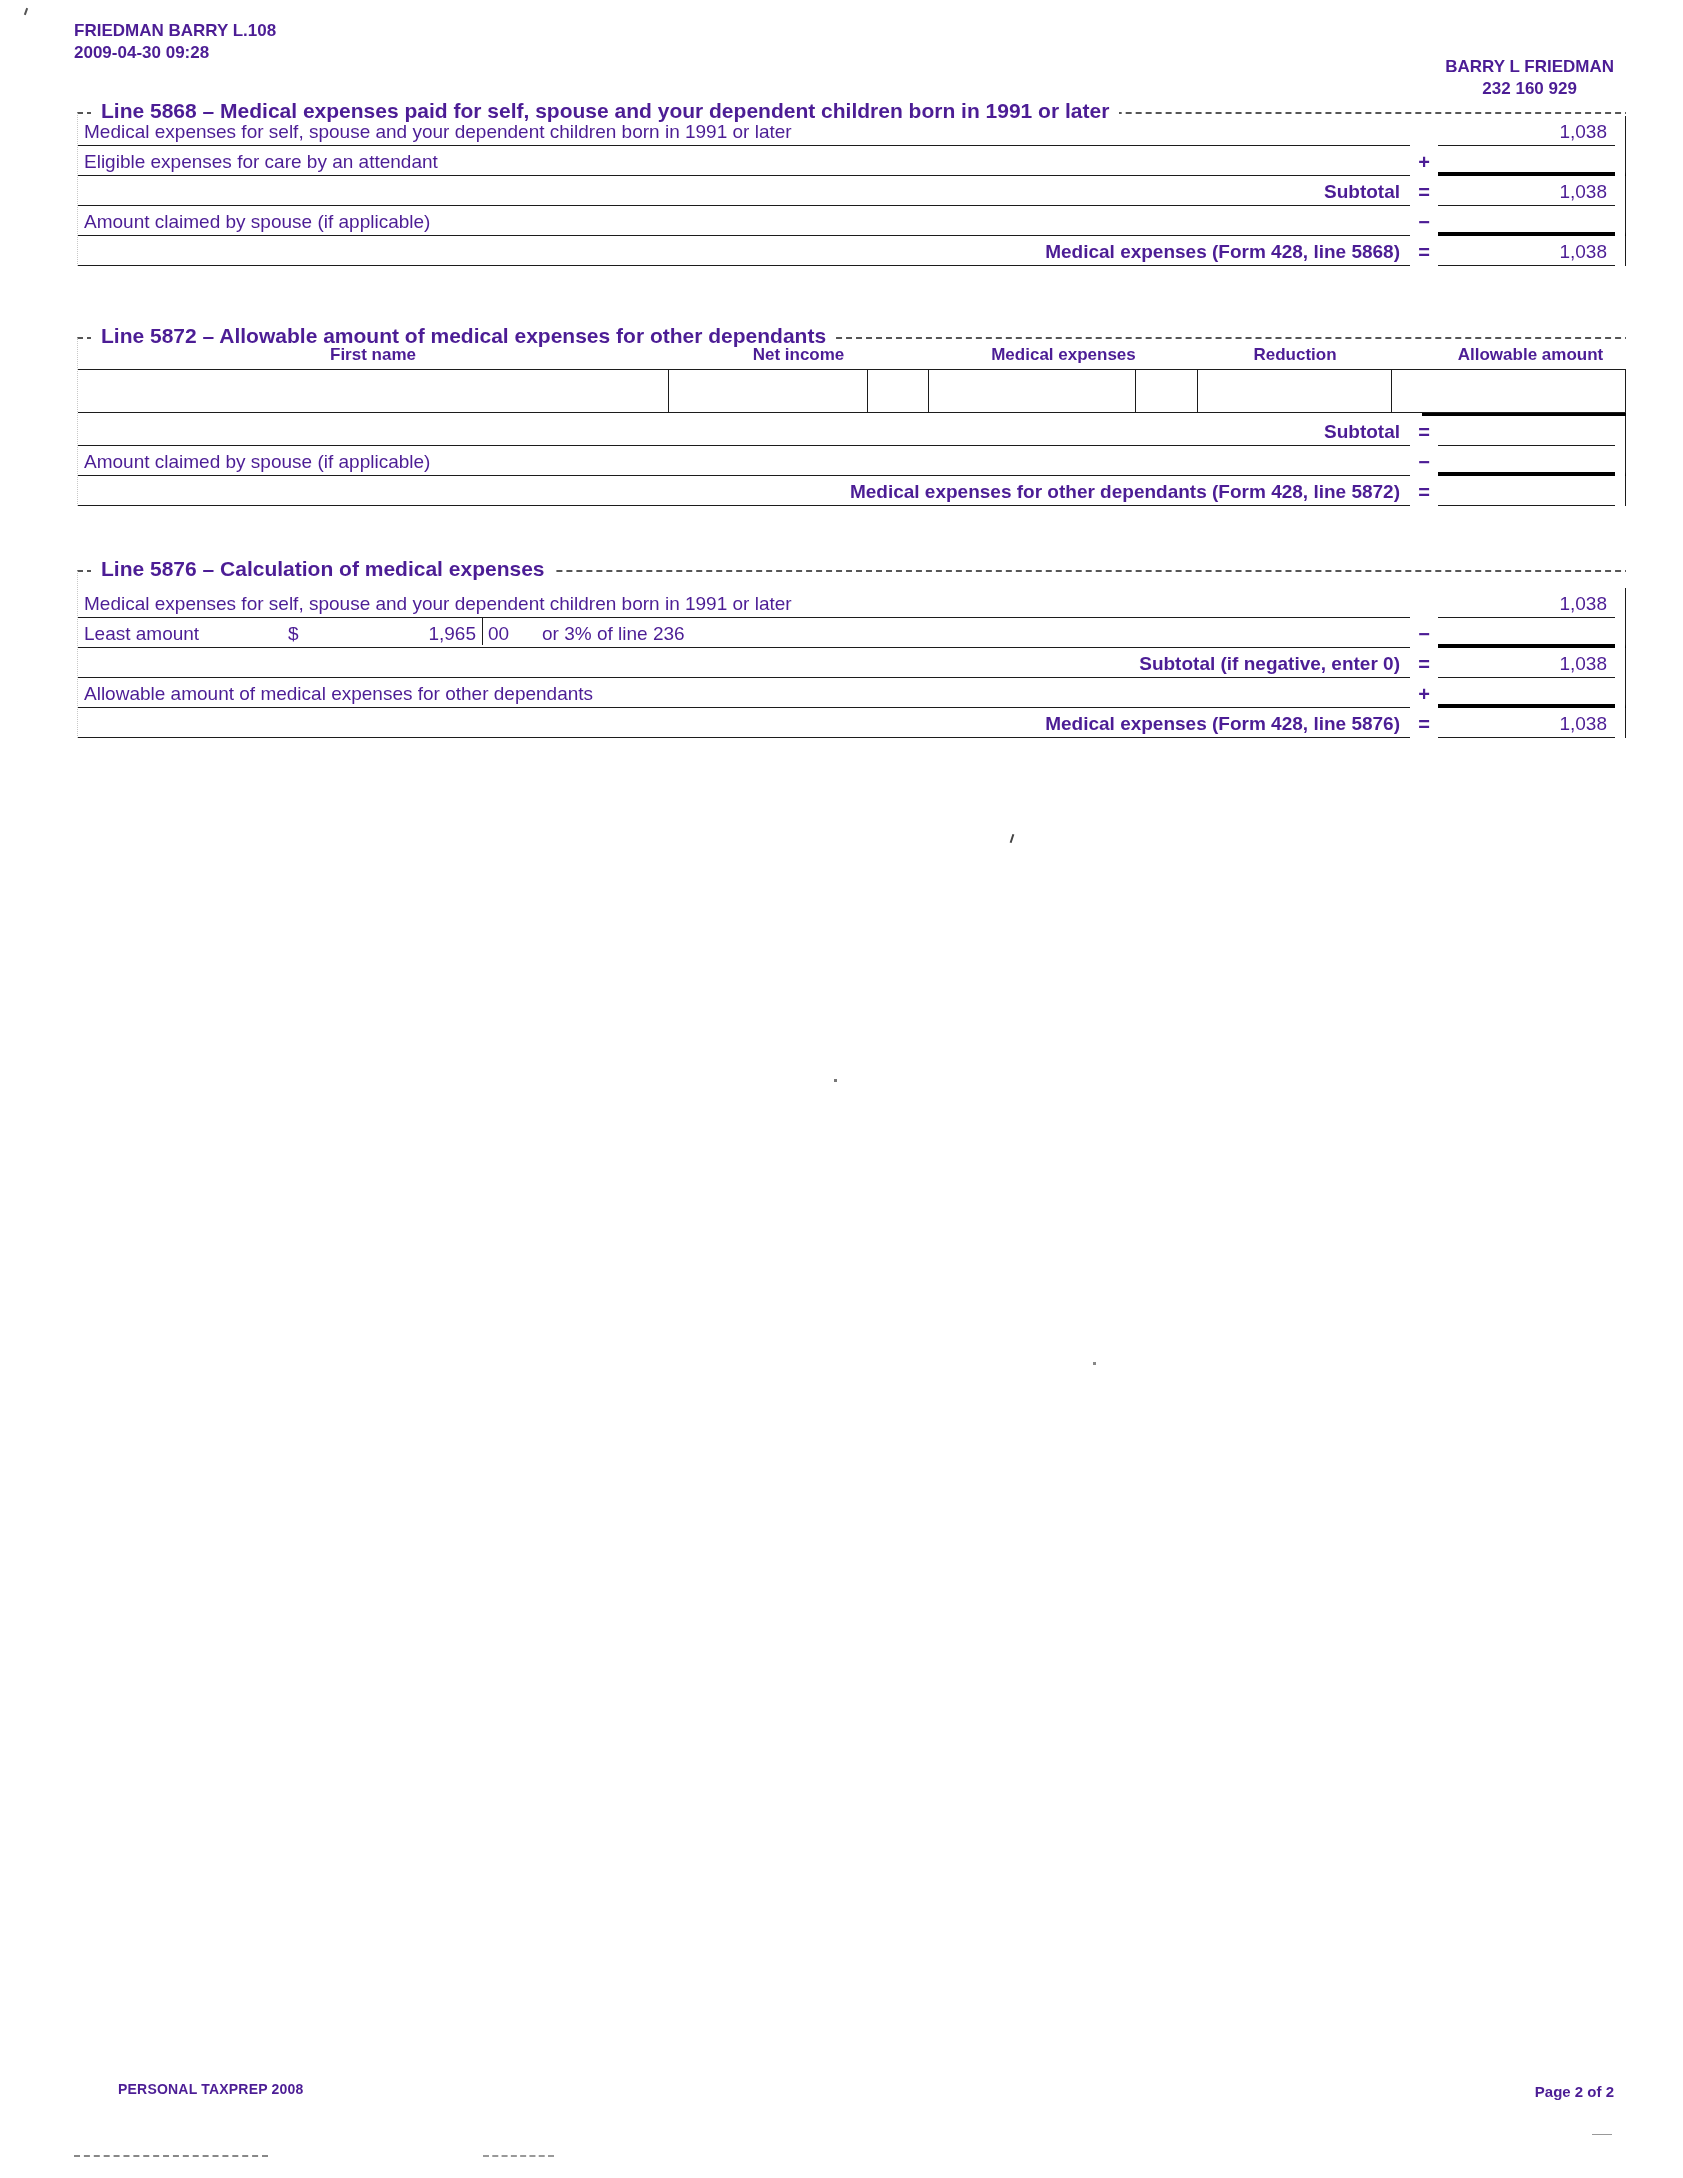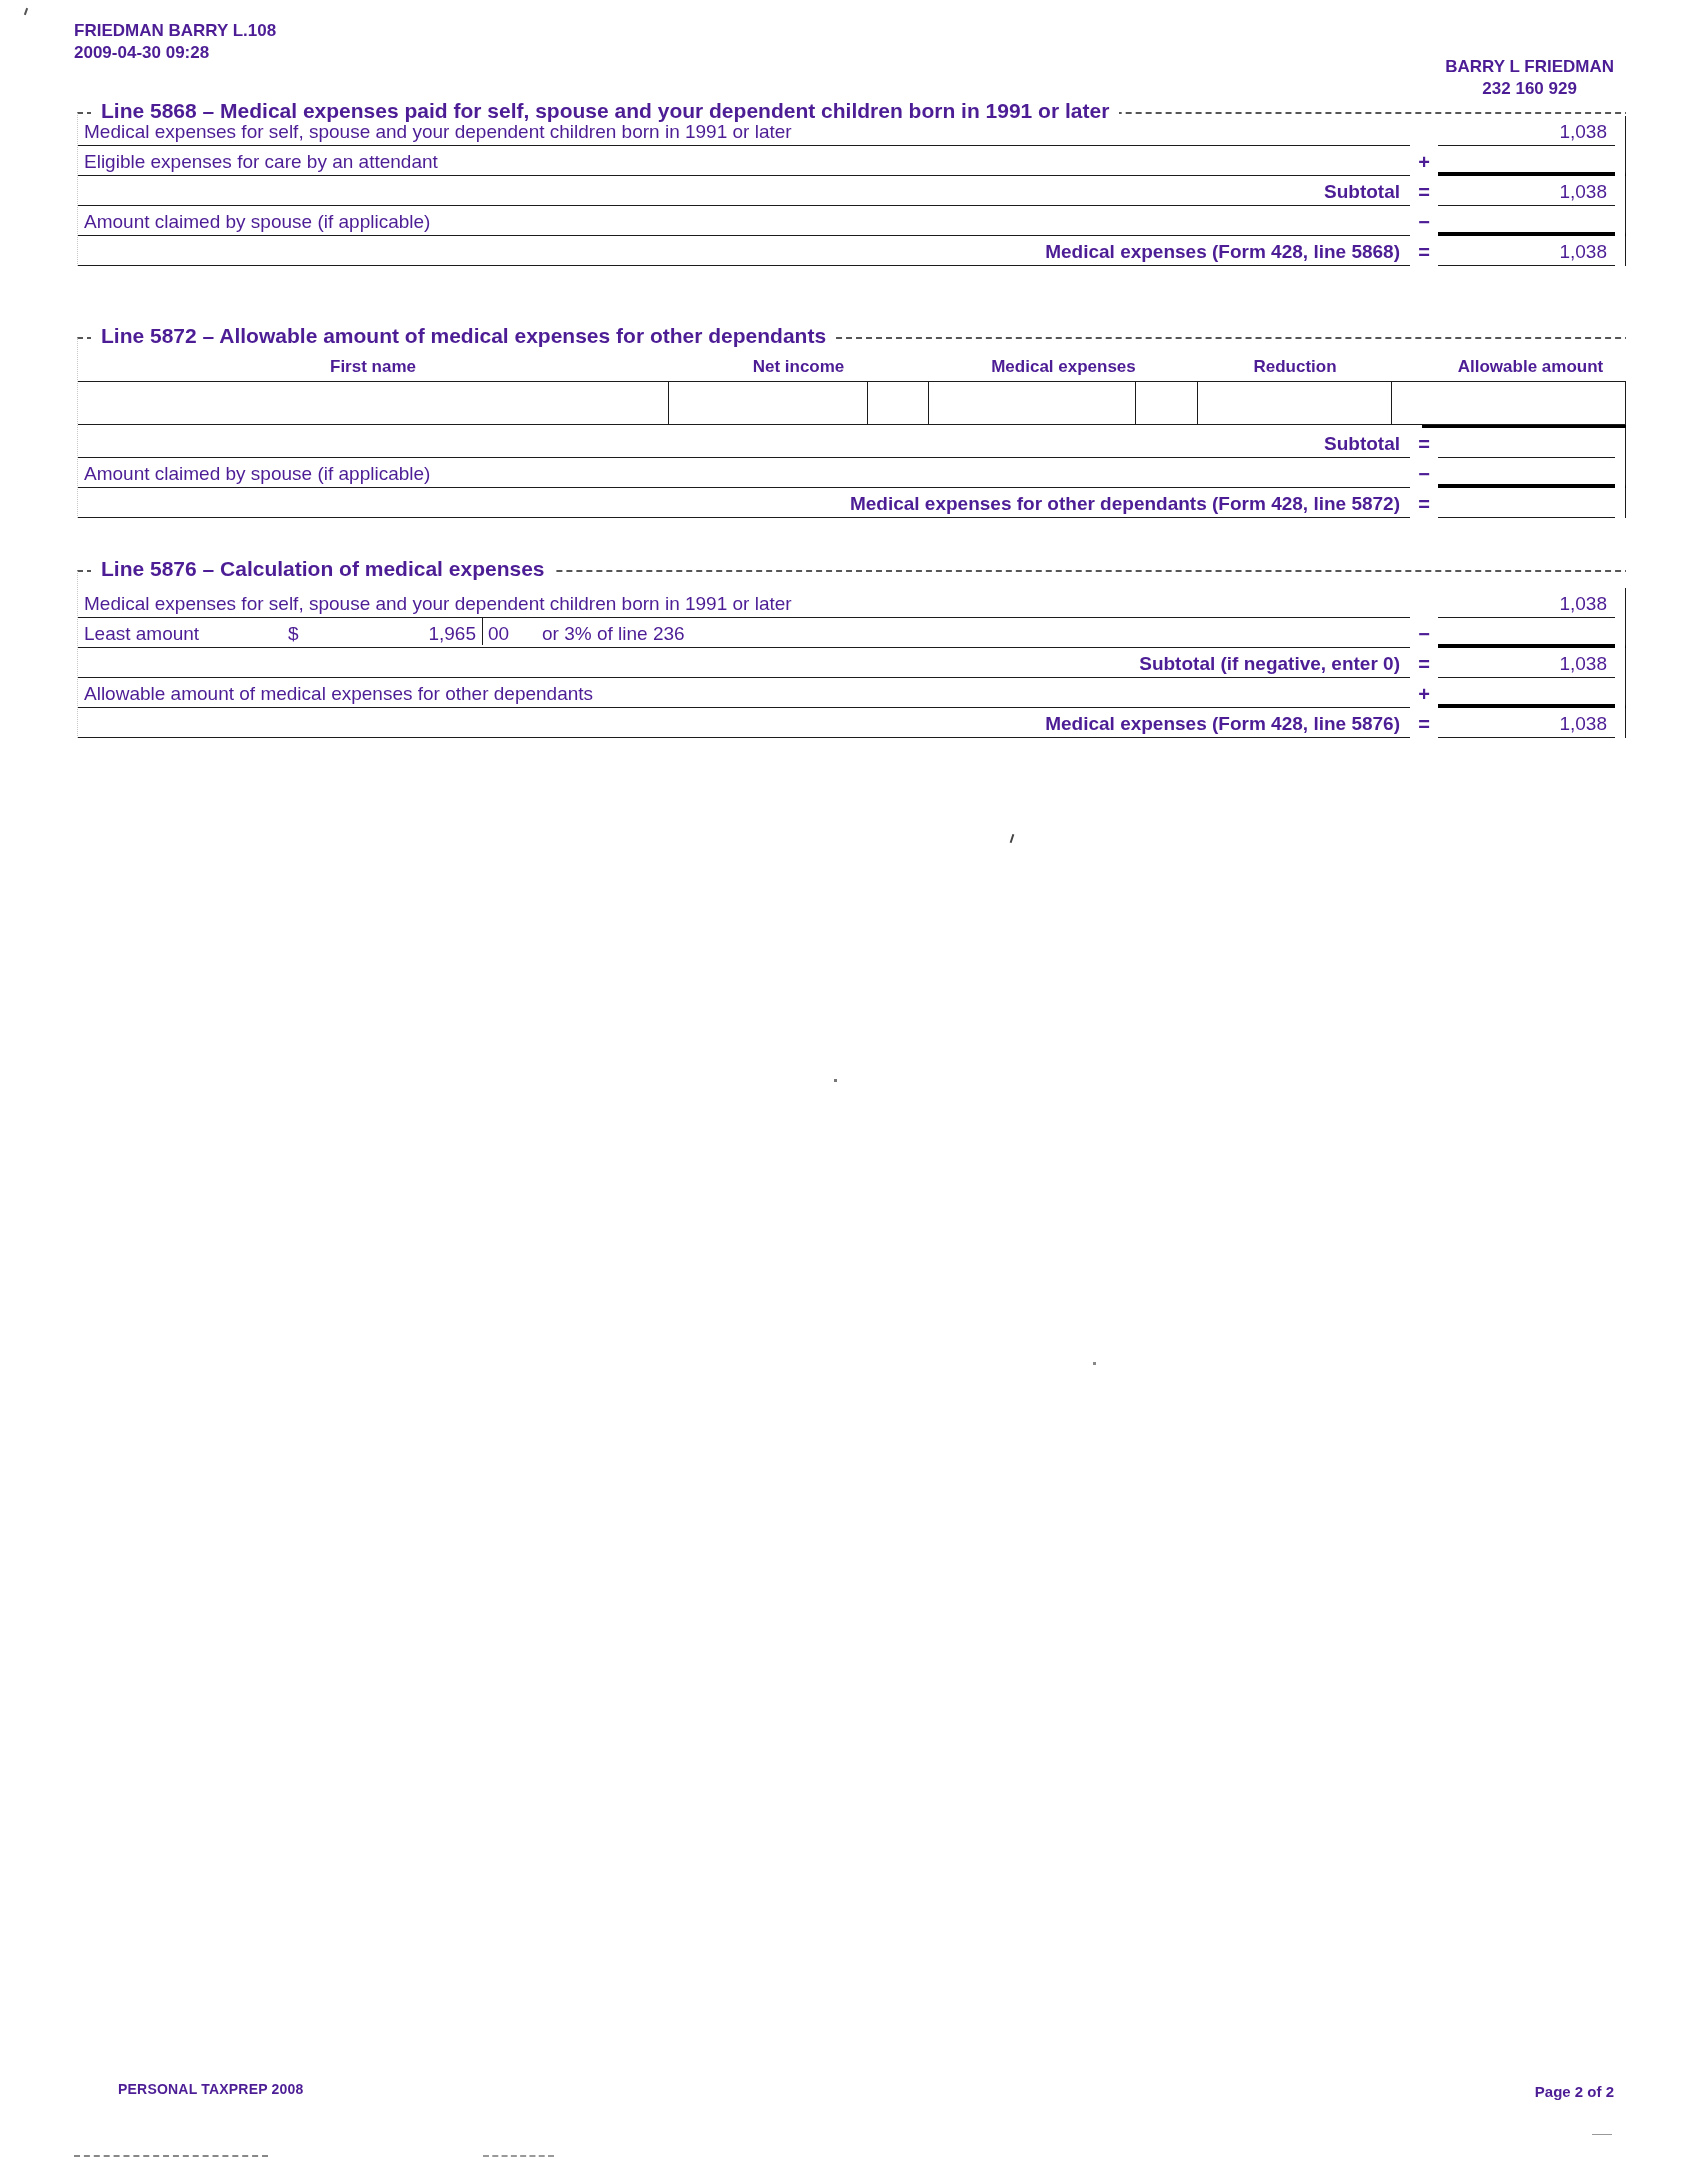--- a/index.html
+++ b/index.html
@@ -73,21 +73,21 @@
   .frow.sum .famount, .frow.sum .fcents { border-bottom: 4px solid #000; }
 
   
   #sec5868 { top: 112px; }
   #sec5868 .rows { padding-top: 2px; }
   #sec5872 { top: 337px; }
   #sec5876 { top: 570px; }
   #sec5876 .rows { padding-top: 16px; }
 
   
-  .t-head { display: flex; height: 30px; margin-top: 12px; font-weight: bold; font-size: 17px; }
+  .t-head { display: flex; height: 30px; font-weight: bold; font-size: 17px; }
   .t-head > div { display: flex; align-items: flex-end; justify-content: center; padding-bottom: 4px; white-space: nowrap; }
   .th-first  { width: 590px; }
   .th-net    { width: 261px; }
   .th-med    { width: 269px; }
   .th-red    { width: 194px; }
   .th-allow  { width: 277px; }
 
   .t-row { display: flex; height: 44px; border-top: 1px solid #1c1c1c; border-bottom: 1px solid #1c1c1c; }
   .t-row > div { height: 100%; }
   .tc-first   { width: 590px; }

